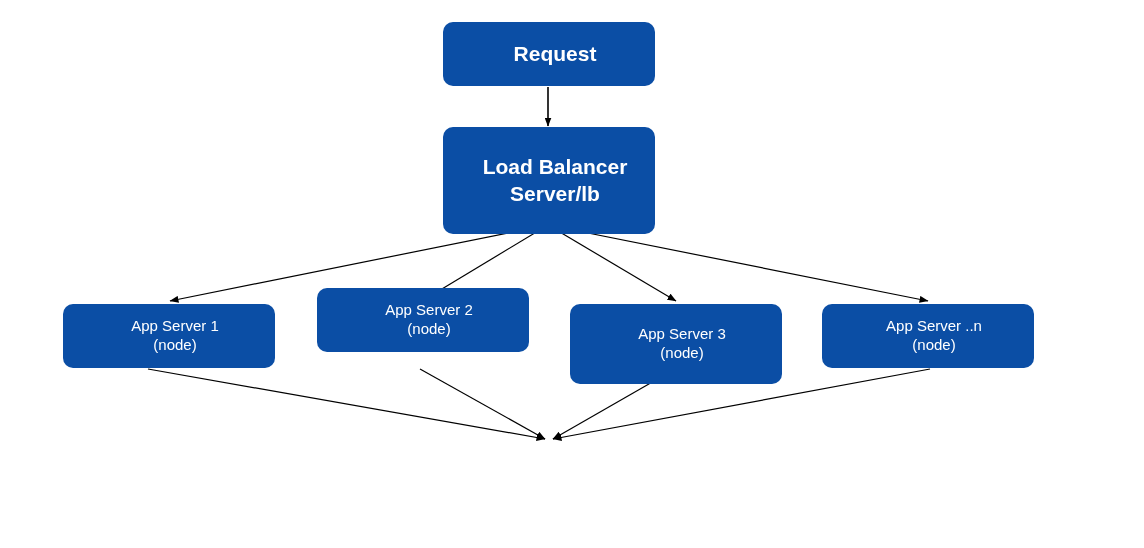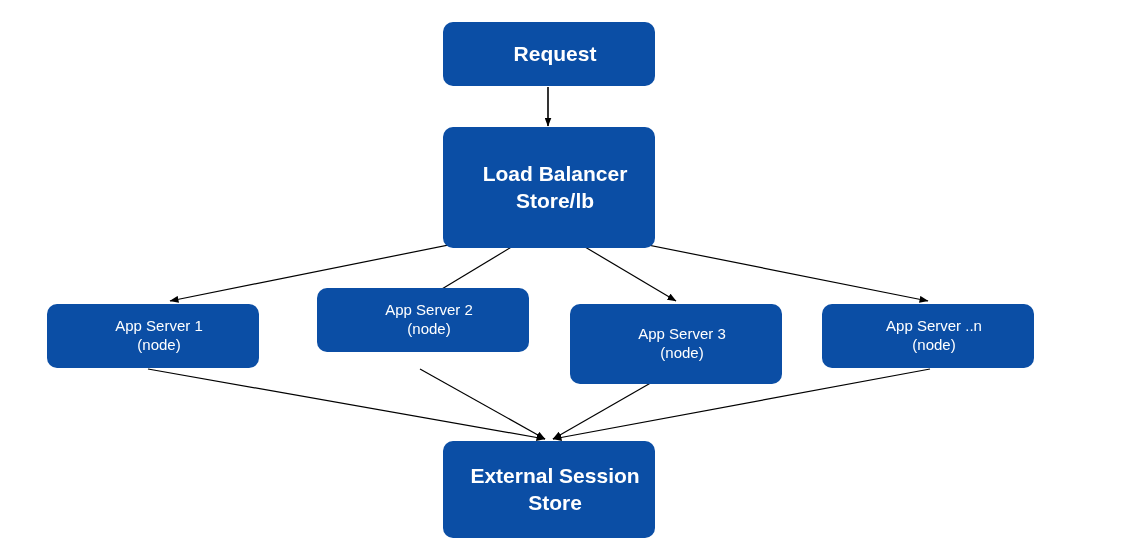--- a/index.html
+++ b/index.html
@@ -46,22 +46,22 @@
   .node-big {
     font-size: 21px;
     font-weight: 600;
   }
   .node-small {
     font-size: 15px;
     font-weight: 400;
   }
   
   #node-request   { left: 443px; top: 22px;  width: 212px; height: 64px; }
-  #node-lb        { left: 443px; top: 127px; width: 212px; height: 121px; }
-  #node-app-1     { left: 47px;  top: 304px; width: 212px; height: 64px; align-items: center; }
+  #node-lb        { left: 443px; top: 127px; width: 212px; height: 107px; }
+  #node-app-1     { left: 63px;  top: 304px; width: 212px; height: 64px; align-items: center; }
   #node-app-2     { left: 317px; top: 288px; width: 212px; height: 64px; }
   #node-app-3     { left: 570px; top: 304px; width: 212px; height: 80px; }
   #node-app-n     { left: 822px; top: 304px; width: 212px; height: 64px; }
   #node-store     { left: 443px; top: 441px; width: 212px; height: 97px; }
 </style>
 </head>
 <body>
 
 <div id="diagram-canvas">
 
@@ -84,21 +84,21 @@
     <line x1="675" y1="369" x2="553" y2="439" stroke="#000000" stroke-width="1.2" marker-end="url(#arrowhead)"></line>
     <line x1="930" y1="369" x2="553" y2="439" stroke="#000000" stroke-width="1.2" marker-end="url(#arrowhead)"></line>
   </svg>
 
   <div class="node" id="node-request">
     <span class="node-line node-big">Request</span>
   </div>
 
   <div class="node" id="node-lb">
     <span class="node-line node-big">Load Balancer</span>
-    <span class="node-line node-big">Store/lb</span>
+    <span class="node-line node-big">Server/lb</span>
   </div>
 
   <div class="node" id="node-app-1">
     <span class="node-line node-small">App Server 1</span>
     <span class="node-line node-small">(node)</span>
   </div>
 
   <div class="node" id="node-app-2">
     <span class="node-line node-small">App Server 2</span>
     <span class="node-line node-small">(node)</span>
@@ -107,18 +107,14 @@
   <div class="node" id="node-app-3">
     <span class="node-line node-small">App Server 3</span>
     <span class="node-line node-small">(node)</span>
   </div>
 
   <div class="node" id="node-app-n">
     <span class="node-line node-small">App Server ..n</span>
     <span class="node-line node-small">(node)</span>
   </div>
 
-  <div class="node" id="node-store">
-    <span class="node-line node-big">External Session</span>
-    <span class="node-line node-big">Store</span>
-  </div>
 
 </div>
 
 </body></html>

